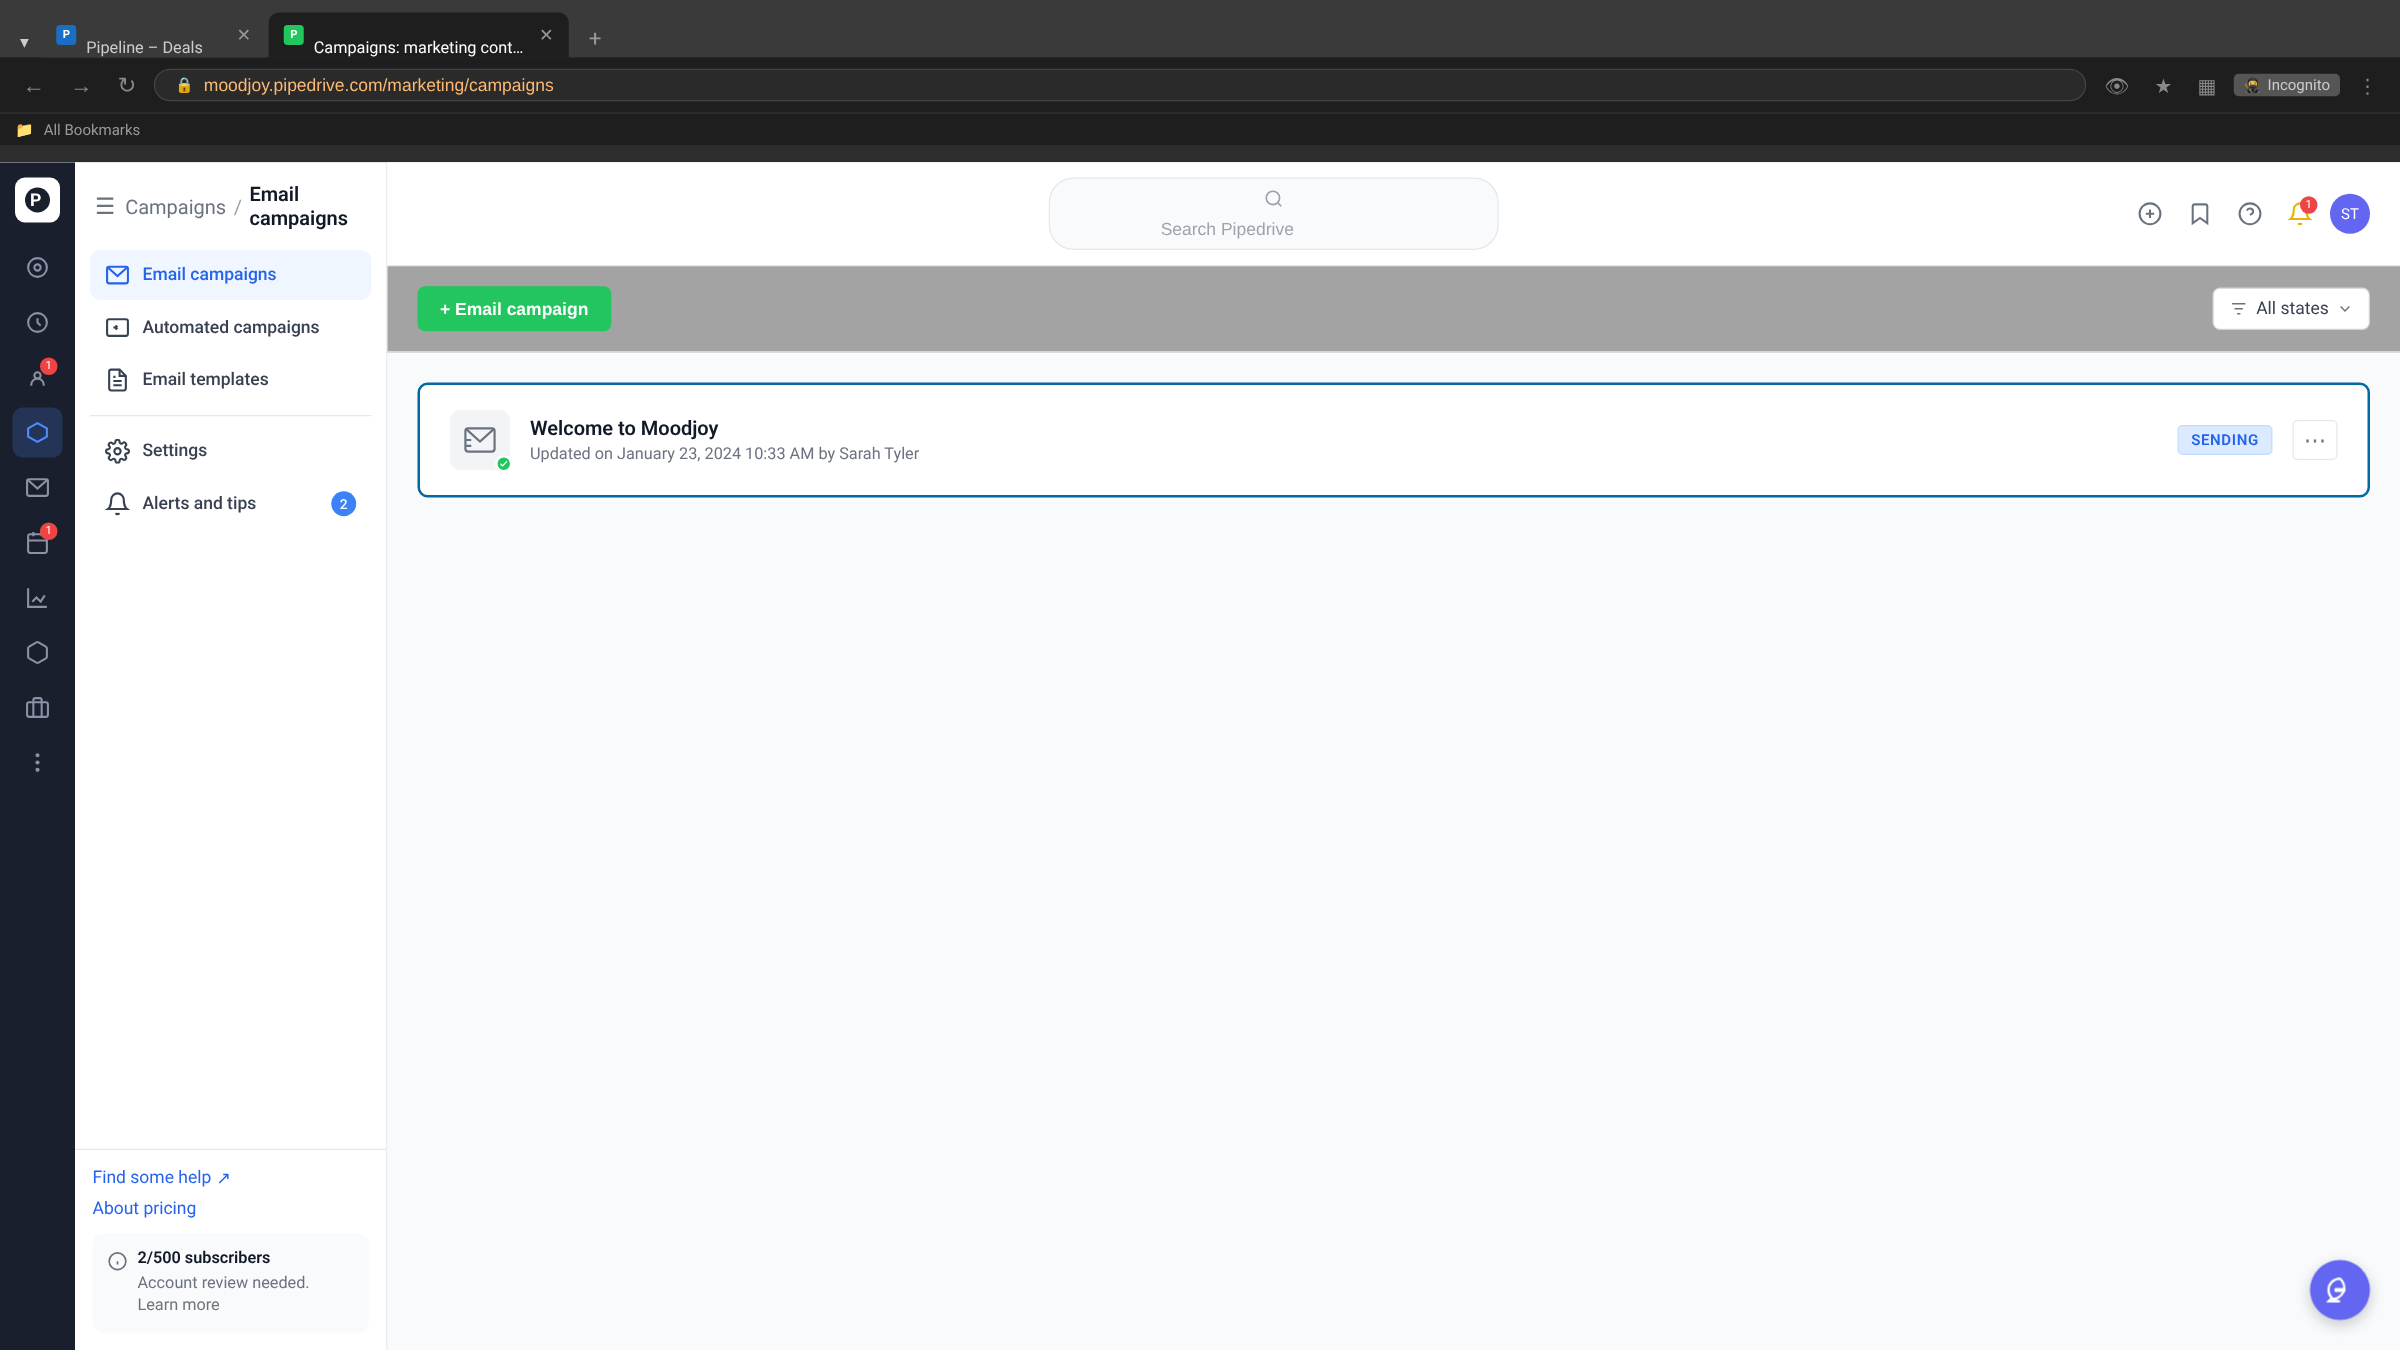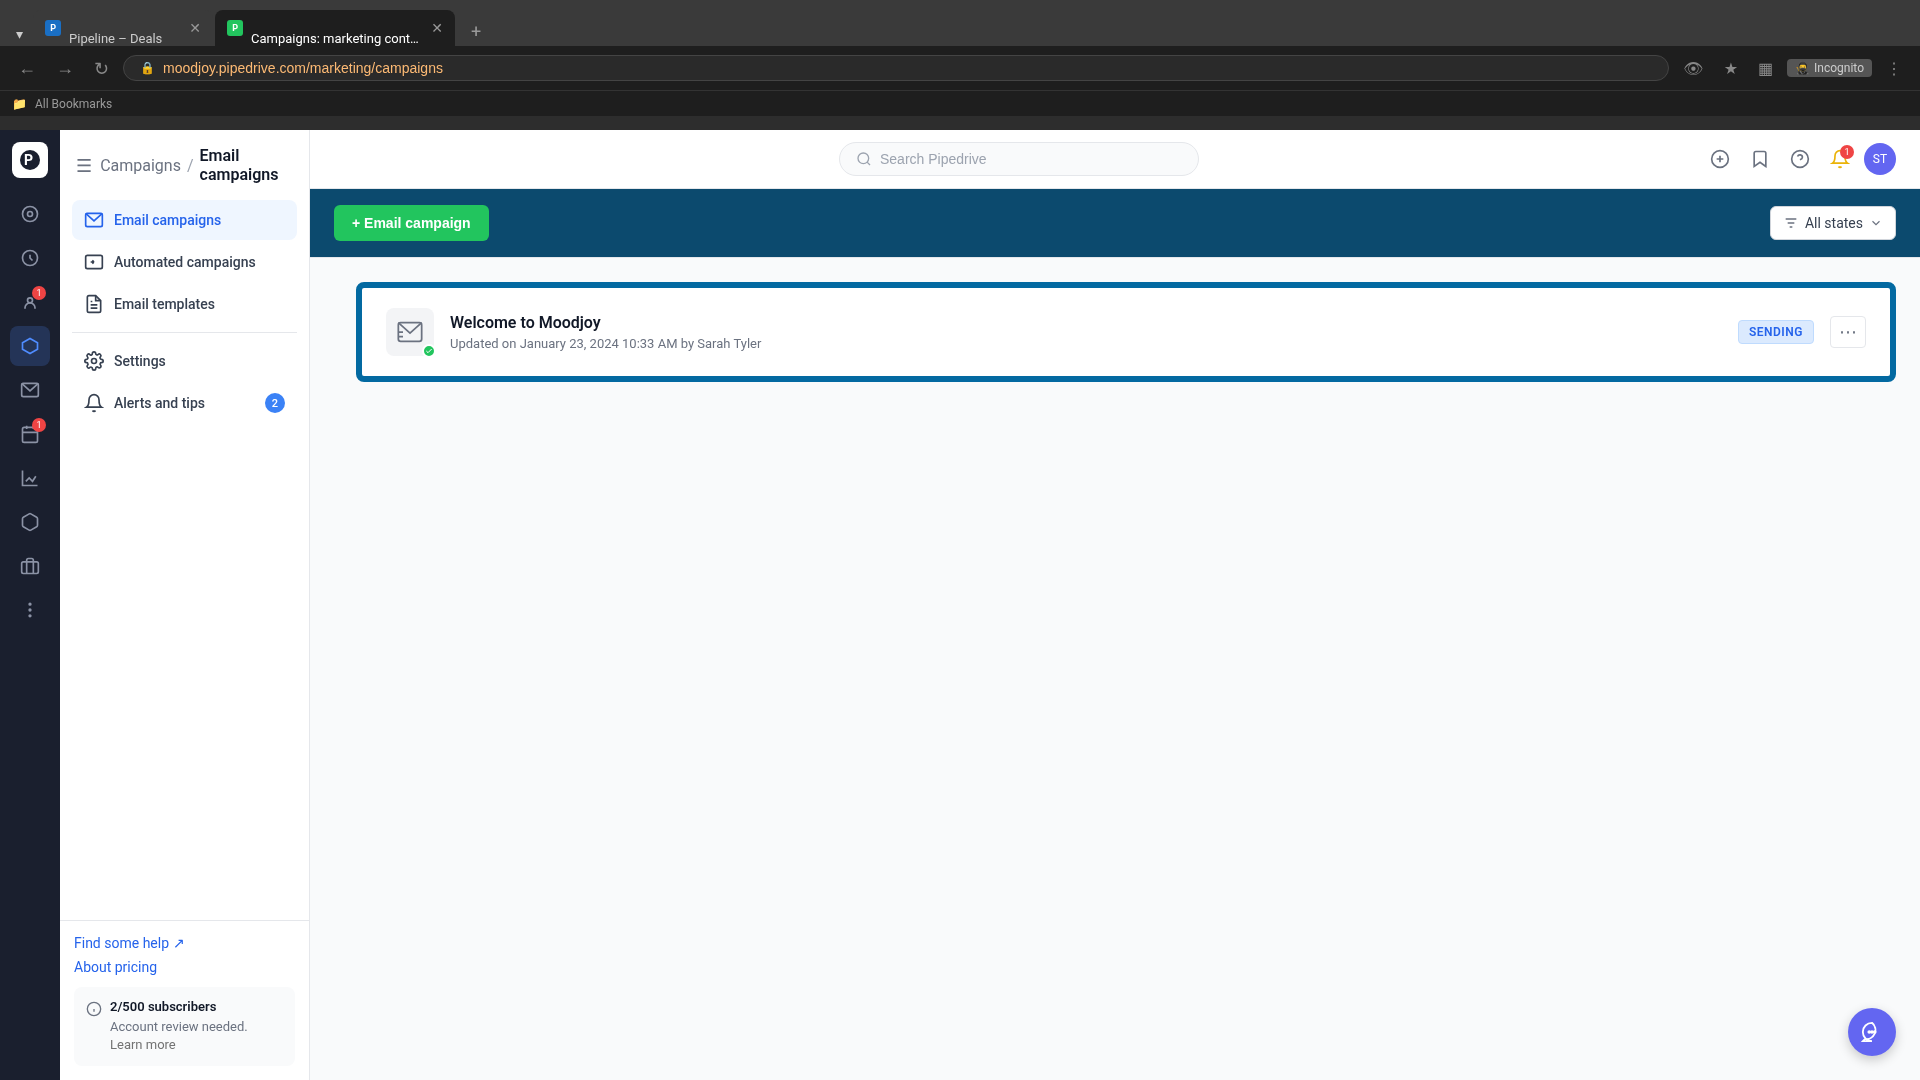--- a/index.html
+++ b/index.html
@@ -62,50 +62,50 @@
     .subscribers-box { background: #f9fafb; border-radius: 8px; padding: 12px; }
     .subscribers-info { display: flex; align-items: flex-start; gap: 8px; }
     .info-icon { color: #6b7280; flex-shrink: 0; margin-top: 2px; }
     .subscribers-text { font-size: 13px; }
     .subscribers-count { font-weight: 600; color: #111827; margin-bottom: 4px; }
     .subscribers-desc { color: #6b7280; line-height: 1.4; }
     .learn-more { color: #737373; cursor: pointer; }
 
     
     .main-content { flex: 1; display: flex; flex-direction: column; background: #f9fafb; }
-    .main-header { background: #0c4a6e; border-bottom: 1px solid #e5e7eb; padding: 16px 24px; display: flex; align-items: center; justify-content: space-between; }
+    .main-header { background: #a3a3a3; border-bottom: 1px solid #e5e7eb; padding: 16px 24px; display: flex; align-items: center; justify-content: space-between; }
     .main-header-left { display: flex; align-items: center; gap: 12px; }
     .add-campaign-btn { background: #22c55e; color: white; border: none; padding: 10px 18px; border-radius: 6px; font-size: 14px; font-weight: 600; cursor: pointer; display: flex; align-items: center; gap: 6px; }
     .main-header-right { display: flex; align-items: center; gap: 12px; }
     .state-filter { display: flex; align-items: center; gap: 6px; border: 1px solid #d1d5db; border-radius: 6px; padding: 8px 12px; font-size: 14px; color: #374151; cursor: pointer; background: white; }
     .state-filter svg { color: #6b7280; }
 
     .main-body { flex: 1; padding: 24px; overflow-y: auto; }
 
     
-    .campaign-card { background: white; border: 6px solid #0369a1; border-radius: 8px; padding: 20px 24px; display: flex; align-items: center; gap: 16px; margin-bottom: 12px; margin-left: 22px; }
+    .campaign-card { background: white; border: 2px solid #0369a1; border-radius: 8px; padding: 20px 24px; display: flex; align-items: center; gap: 16px; margin-bottom: 12px; }
     .campaign-icon-wrap { position: relative; flex-shrink: 0; }
     .campaign-icon { width: 48px; height: 48px; background: #f3f4f6; border-radius: 8px; display: flex; align-items: center; justify-content: center; color: #6b7280; }
     .campaign-status-dot { position: absolute; bottom: -2px; right: -2px; width: 14px; height: 14px; background: #22c55e; border-radius: 50%; border: 2px solid white; display: flex; align-items: center; justify-content: center; }
     .campaign-details { flex: 1; }
     .campaign-title { font-size: 16px; font-weight: 600; color: #111827; margin-bottom: 4px; }
     .campaign-meta { font-size: 13px; color: #6b7280; }
     .campaign-right { display: flex; align-items: center; gap: 16px; }
     .sending-badge { background: #dbeafe; color: #2563eb; border: 1px solid #bfdbfe; font-size: 12px; font-weight: 600; padding: 4px 10px; border-radius: 4px; letter-spacing: 0.5px; }
     .more-btn { color: #6b7280; cursor: pointer; font-size: 18px; padding: 4px 8px; border-radius: 4px; border: 1px solid #e5e7eb; background: white; }
 
     
     .topbar-icons { display: flex; align-items: center; gap: 8px; }
     .topbar-icon-btn { color: #6b7280; cursor: pointer; padding: 6px; border-radius: 50%; display: flex; align-items: center; justify-content: center; }
     .notification-btn { position: relative; }
     .notif-badge { position: absolute; top: 2px; right: 2px; background: #ef4444; color: white; font-size: 9px; width: 14px; height: 14px; border-radius: 50%; display: flex; align-items: center; justify-content: center; }
     .avatar { width: 32px; height: 32px; background: #6366f1; border-radius: 50%; color: white; font-size: 12px; font-weight: 400; display: flex; align-items: center; justify-content: center; cursor: pointer; }
 
     
-    .search-box { display: flex; align-items: center; gap: 8px; background: #f9fafb; border: 1px solid #e5e7eb; border-radius: 20px; padding: 8px 16px; width: 360px; }
+    .search-box { display: flex; align-items: center; gap: 8px; background: #f9fafb; border: 1px solid #e5e7eb; border-radius: 20px; padding: 8px 16px; width: 360px; flex-direction: column; }
     .search-box input { background: transparent; border: none; outline: none; color: #374151; font-size: 14px; flex: 1; }
     .search-box input::placeholder { color: #9ca3af; }
 
     
     .chat-fab { position: fixed; bottom: 24px; right: 24px; width: 48px; height: 48px; background: #6366f1; border-radius: 50%; display: flex; align-items: center; justify-content: center; color: white; cursor: pointer; box-shadow: 0 4px 12px rgba(0,0,0,0.2); }
   </style>
 </head>
 <body>
 
 <div class="browser-chrome">

